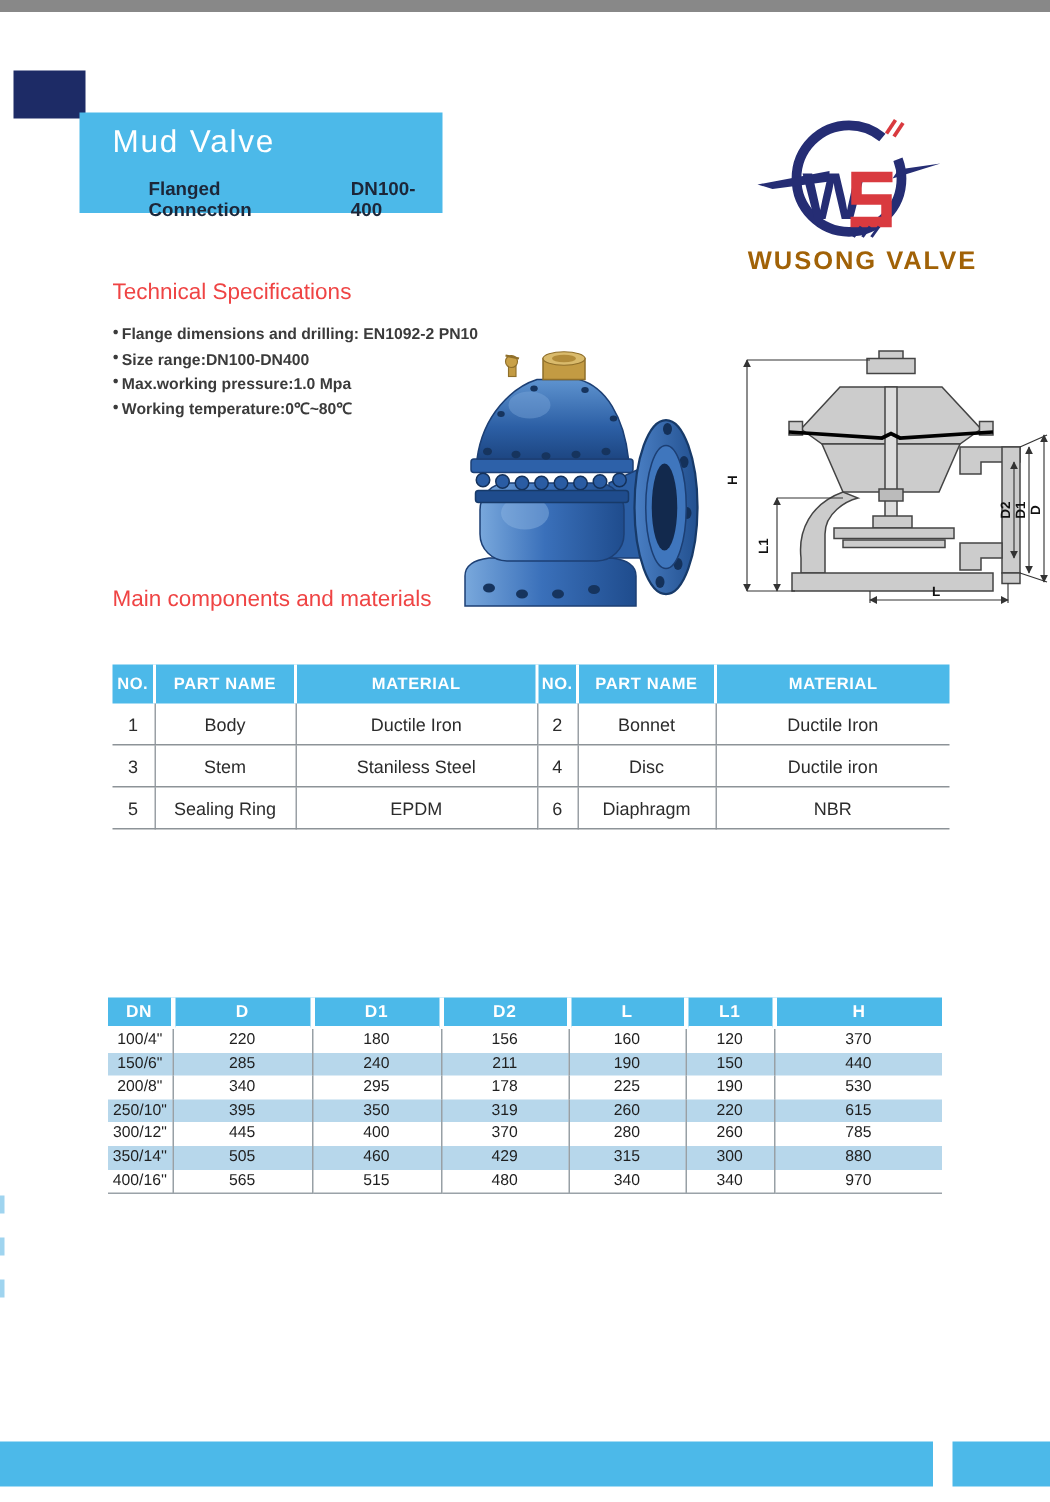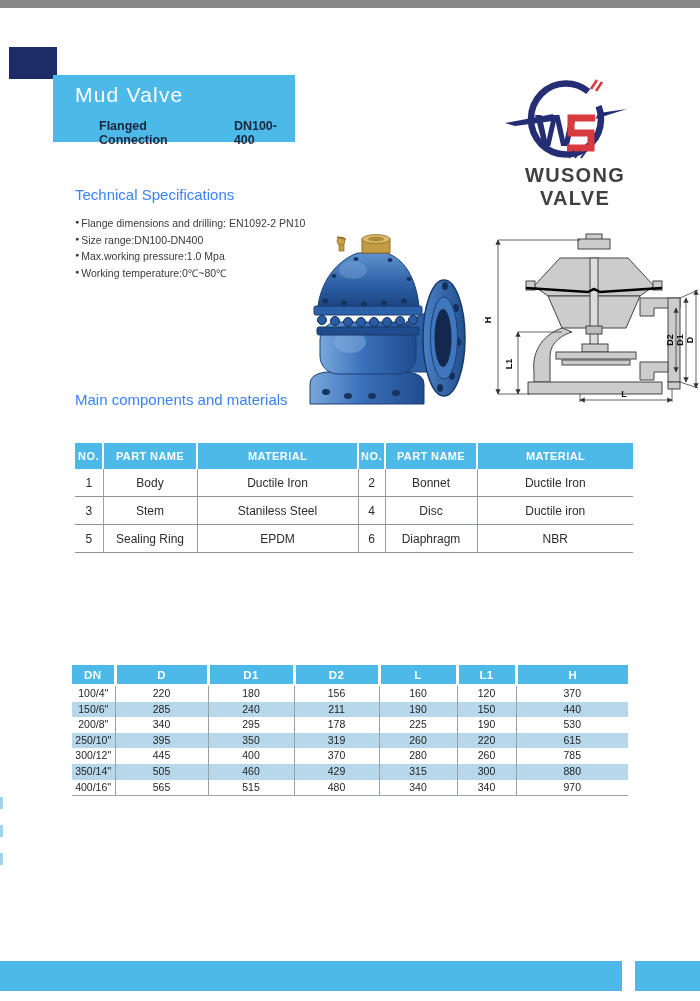--- a/index.html
+++ b/index.html
@@ -8,30 +8,30 @@
   
   .corner-accent{position:absolute;left:9px;top:39px;width:48px;height:32px;background:#1d2b66;}
   .title-box{position:absolute;left:53px;top:67px;width:242px;height:67px;background:#4cb9e9;}
   .title-box .main-title{position:absolute;left:22px;top:8px;font-size:21px;letter-spacing:1.2px;
         color:#ffffff;font-weight:400;}
   .title-box .subtitle{position:absolute;left:22px;top:44px;display:flex;gap:20px;
         font-size:12.5px;font-weight:700;color:#1c2638;padding-left:24px;}
   
   .logo{position:absolute;left:495px;top:64px;width:160px;height:112px;text-align:center;}
   .logo .wordmark{position:absolute;left:0;top:92px;width:160px;
-        font-size:20px;font-weight:700;letter-spacing:1.3px;color:#404040;}
-  
-  .section-title{position:absolute;left:75px;font-size:15px;color:#3b82f6;font-weight:400;}
+        font-size:17px;font-weight:700;letter-spacing:1.3px;color:#a16207;}
+  
+  .section-title{position:absolute;left:75px;font-size:15px;color:#ef4444;font-weight:400;}
   #specs-title{top:178px;}
   #components-title{top:383px;}
   #dimensions-title{top:612px;}
   
   .specs-list{position:absolute;left:75px;top:207px;}
   .spec-item{display:flex;align-items:flex-start;font-size:10.5px;color:#3b3b3b;
-        height:16.5px;line-height:16.5px;}
+        height:16.5px;line-height:16.5px;font-weight:bold;}
   .spec-item .bullet{font-size:7px;margin-right:2px;position:relative;top:-1px;color:#3b3b3b;}
   
   .valve-photo{position:absolute;left:298px;top:222px;}
   .valve-drawing{position:absolute;left:476px;top:224px;}
   
   table{border-collapse:collapse;table-layout:fixed;position:absolute;}
   th{background:#4cb9e9;color:#ffffff;font-weight:600;letter-spacing:.4px;padding:0;}
   td{text-align:center;padding:0;color:#2c2c2c;}
   .comp-table{left:75px;top:435px;width:558px;font-size:12px;}
   .comp-table th{height:26px;font-size:11px;border-right:2px solid #ffffff;}

